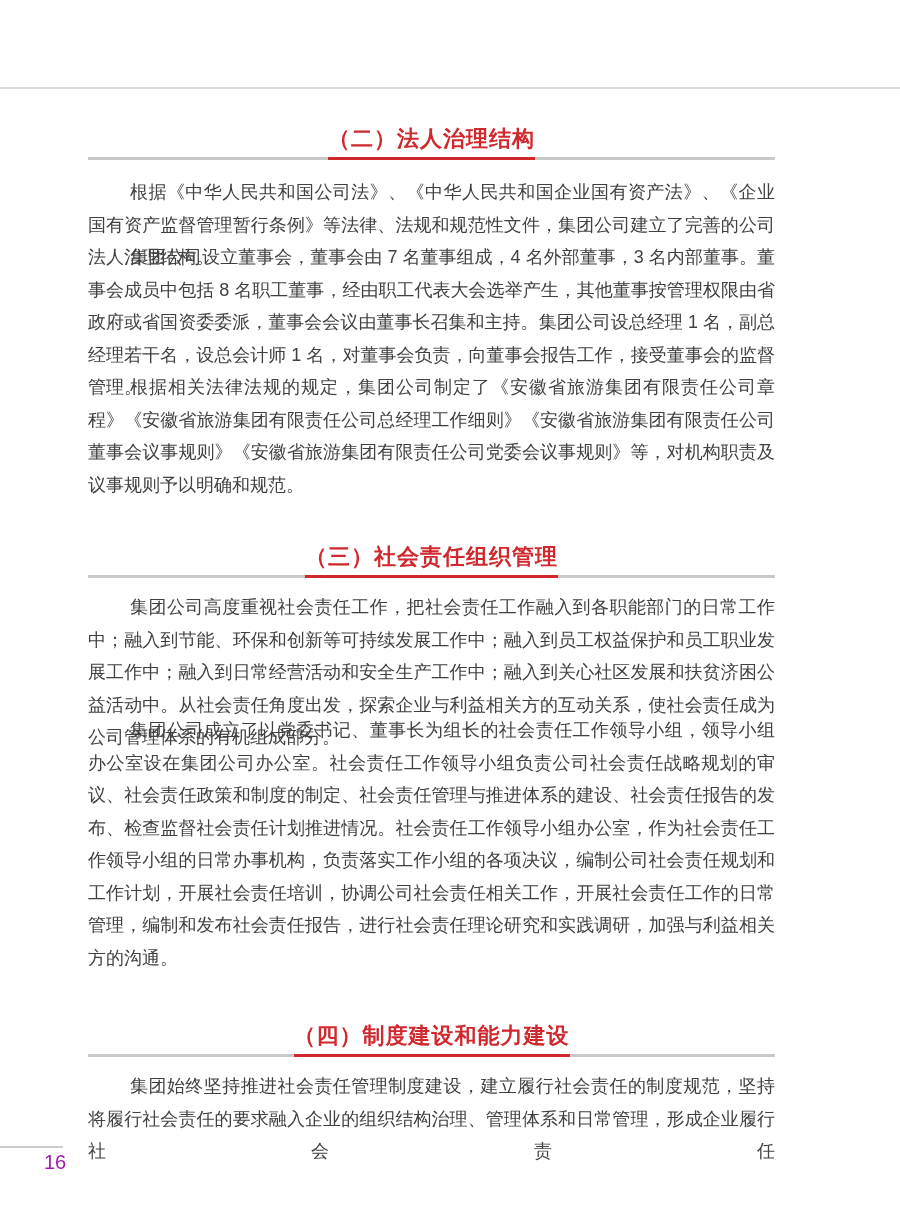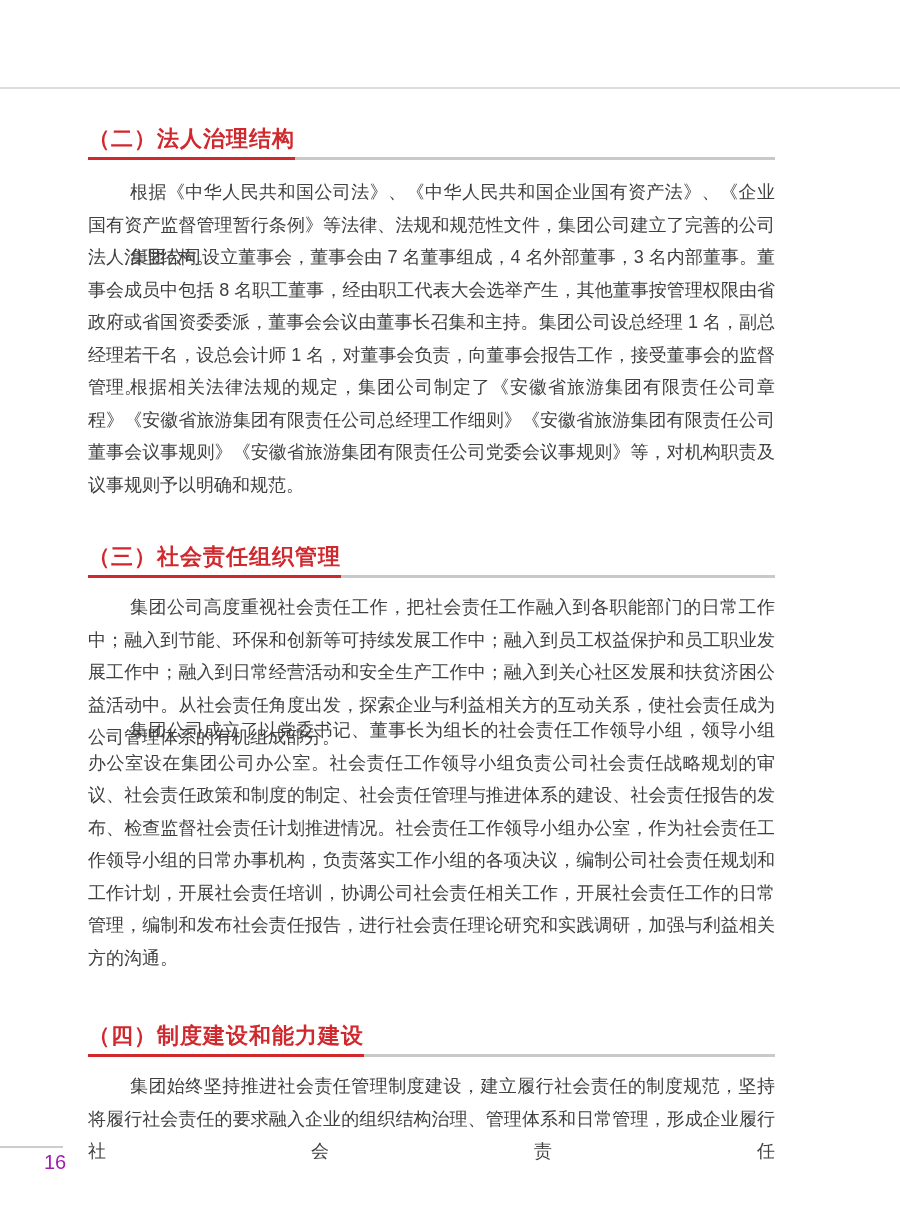--- a/index.html
+++ b/index.html
@@ -18,20 +18,21 @@
     position:absolute;left:88px;top:0;width:687px;height:1222px;
   }
   .sec-title{
     position:absolute;left:0;width:687px;
     margin:0;
     font-size:22px;font-weight:bold;line-height:26px;
     letter-spacing:1px;
     color:#d0282d;
     border-bottom:3px solid #c9c9c9;
     padding-bottom:5px;
+    text-align:center;
   }
   .sec-title .t{
     display:inline-block;
     padding-bottom:5px;
     border-bottom:3px solid #d0282d;
     margin-bottom:-8px;
   }
   #h-sec2{top:126px;}
   #h-sec3{top:544px;}
   #h-sec4{top:1023px;}

